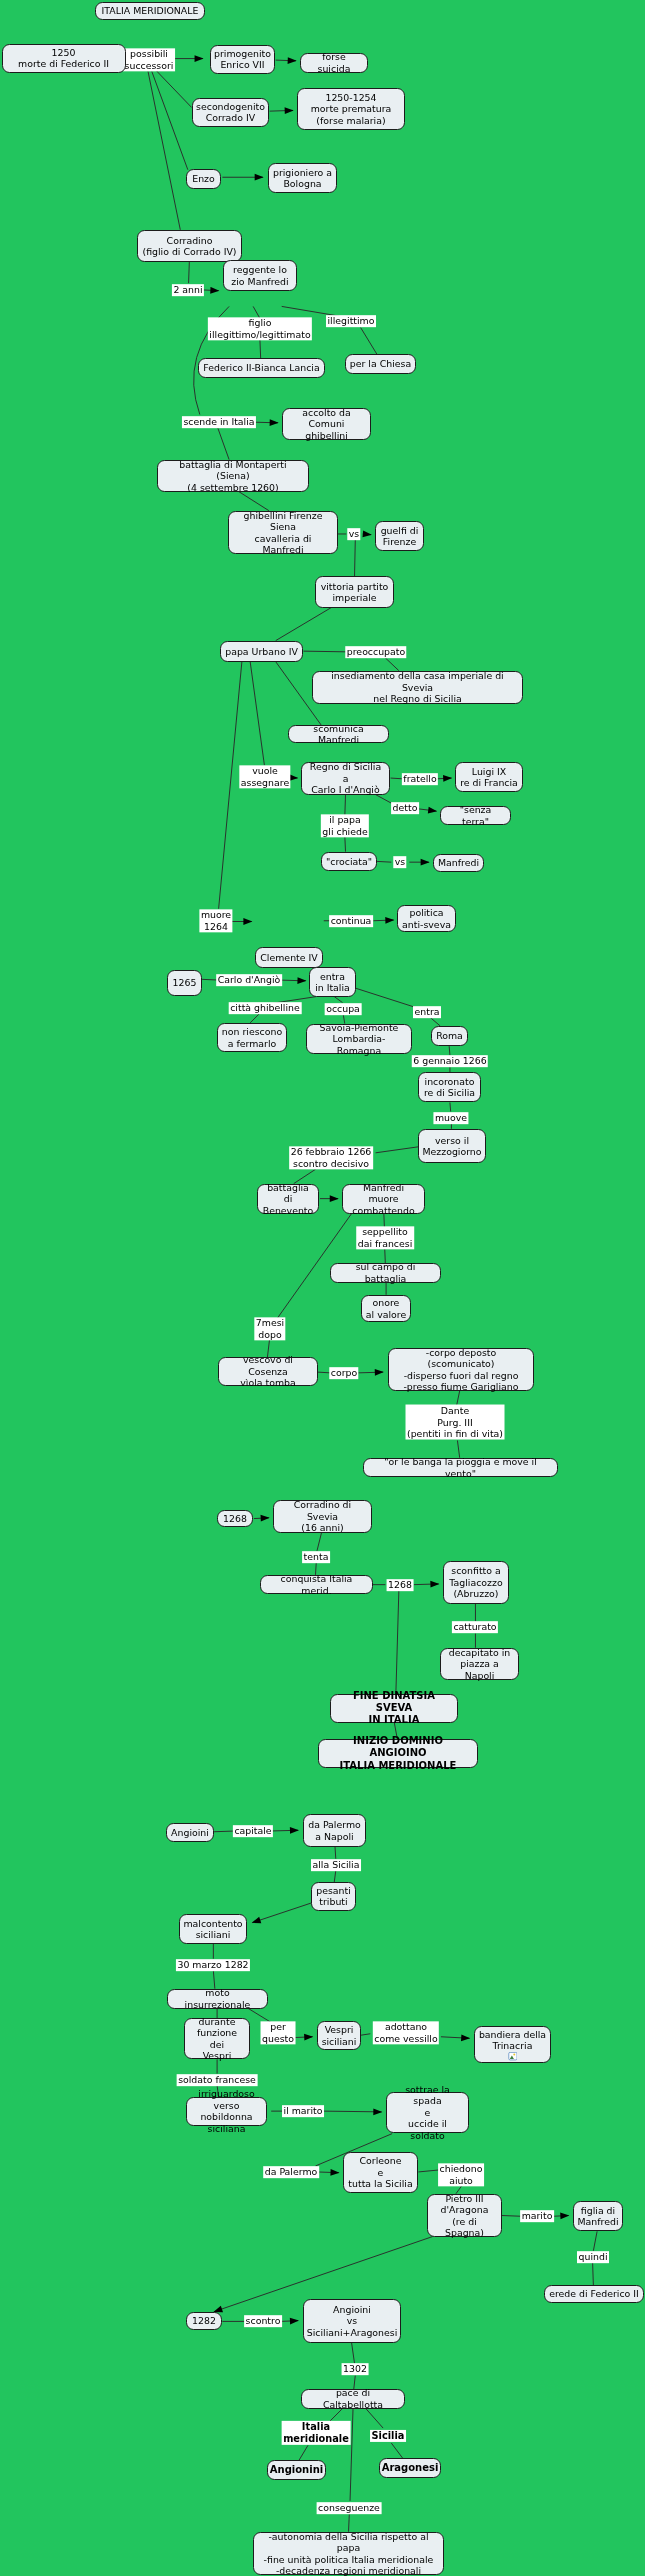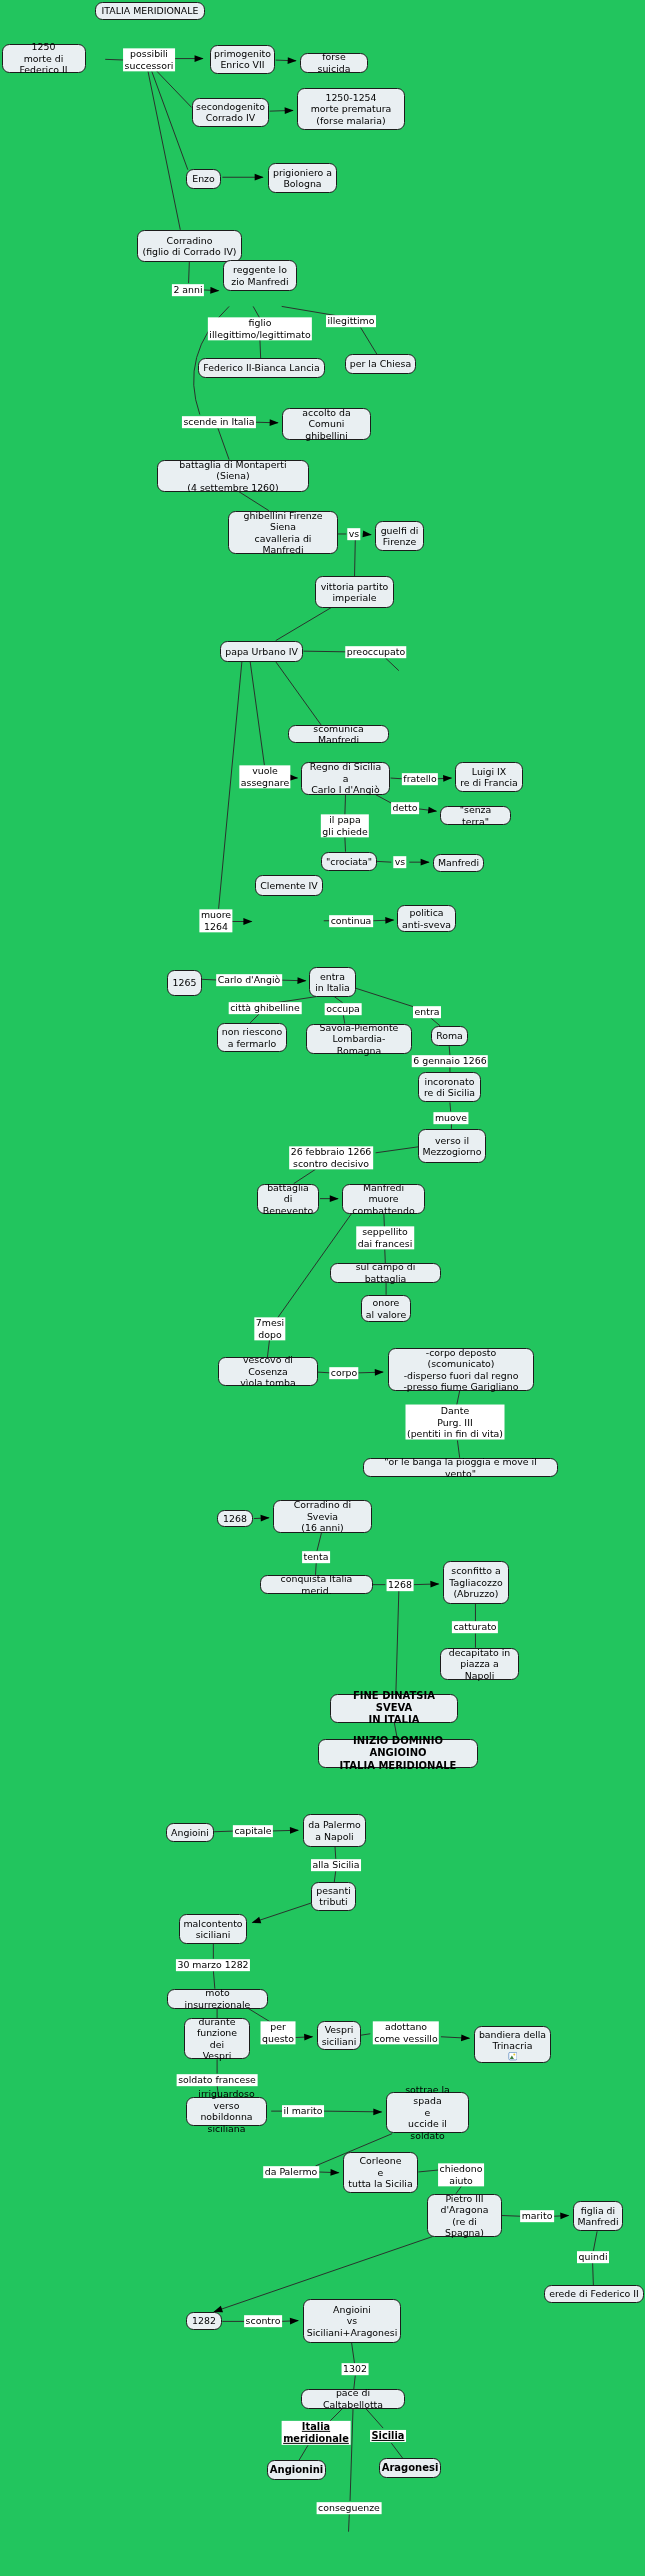--- a/index.html
+++ b/index.html
@@ -8,21 +8,21 @@
   #edges{position:absolute;left:0;top:0;width:646px;height:2576px;}
   .node{position:absolute;box-sizing:border-box;display:flex;flex-direction:column;
         align-items:center;justify-content:center;text-align:center;
         background:#e9eff2;border:1.1px solid #1c1c1c;border-radius:7.5px;
         font-size:9.4px;line-height:1.22;color:#000;white-space:pre-line;
         padding:1.5px 3.8px;z-index:2;}
   .node.bold{font-weight:bold;font-size:10px;}
   .lbl{position:absolute;transform:translate(-50%,-50%);text-align:center;
        font-size:9.4px;line-height:1.24;color:#000;white-space:pre-line;
        background:#ffffff;padding:0 1.5px;z-index:1;}
-  .lbl.bold{font-weight:bold;font-size:9.8px;text-decoration:underline;}
+  .lbl.bold{font-weight:bold;font-size:9.8px;}
   .imgicon{margin-top:0.8px;display:block;}
 </style>
 </head>
 <body>
 
 <div id="canvas">
 
   <svg id="edges" width="646" height="2576" viewBox="0 0 860 3430" stroke="#2a2a2a" stroke-width="1.25" fill="none">
     <defs>
       <marker id="arw" markerUnits="userSpaceOnUse" markerWidth="14" markerHeight="11" refX="12" refY="5" orient="auto">
@@ -132,21 +132,21 @@
     <line x1="473" y1="3163" x2="471" y2="3181"></line>
     <line x1="456" y1="3207" x2="437" y2="3226"></line>
     <line x1="410" y1="3256" x2="398" y2="3276"></line>
     <line x1="487" y1="3207" x2="510" y2="3233"></line>
     <line x1="521" y1="3253" x2="536" y2="3273"></line>
     <line x1="470" y1="3207" x2="466" y2="3330"></line>
     <line x1="465" y1="3348" x2="464" y2="3371"></line>
   </svg>
 
   <div class="node" style="left:95px;top:2.3px;width:110px;height:17.3px">ITALIA MERIDIONALE</div>
-  <div class="node" style="left:1.5px;top:44px;width:84px;height:28.5px">1250
+  <div class="node" style="left:1.5px;top:44px;width:124px;height:28.5px">1250
 morte di Federico II</div>
   <div class="node" style="left:210px;top:45px;width:65px;height:28.5px">primogenito
 Enrico VII</div>
   <div class="node" style="left:300px;top:53px;width:68px;height:19.5px">forse suicida</div>
   <div class="node" style="left:192px;top:98px;width:77px;height:28.5px">secondogenito
 Corrado IV</div>
   <div class="node" style="left:297px;top:88px;width:108px;height:42px">1250-1254
 morte prematura
 (forse malaria)</div>
   <div class="node" style="left:186px;top:169px;width:35px;height:19.5px">Enzo</div>
@@ -163,29 +163,31 @@
   <div class="node" style="left:157px;top:460px;width:152px;height:32px">battaglia di Montaperti (Siena)
 (4 settembre 1260)</div>
   <div class="node" style="left:228px;top:511px;width:110px;height:43px">ghibellini Firenze
 Siena
 cavalleria di Manfredi</div>
   <div class="node" style="left:375px;top:521px;width:49px;height:30px">guelfi di
 Firenze</div>
   <div class="node" style="left:315px;top:576px;width:79px;height:32px">vittoria partito
 imperiale</div>
   <div class="node" style="left:220px;top:641px;width:83px;height:21px">papa Urbano IV</div>
+  <div class="node" style="left:312px;top:671px;width:211px;height:33px">insediamento della casa imperiale di Svevia
+nel Regno di Sicilia</div>
   <div class="node" style="left:288px;top:725px;width:101px;height:18px">scomunica Manfredi</div>
   <div class="node" style="left:301px;top:762px;width:89px;height:33px">Regno di Sicilia a
 Carlo I d'Angiò</div>
   <div class="node" style="left:455px;top:762px;width:68px;height:30px">Luigi IX
 re di Francia</div>
   <div class="node" style="left:440px;top:806px;width:71px;height:19px">"senza terra"</div>
   <div class="node" style="left:321px;top:852px;width:56px;height:19px">"crociata"</div>
   <div class="node" style="left:433px;top:854px;width:51px;height:18px">Manfredi</div>
-  <div class="node" style="left:255px;top:875px;width:68px;height:21px">Clemente IV</div>
+  <div class="node" style="left:255px;top:947px;width:68px;height:21px">Clemente IV</div>
   <div class="node" style="left:397px;top:905px;width:59px;height:27px">politica
 anti-sveva</div>
   <div class="node" style="left:167px;top:970px;width:35px;height:26px">1265</div>
   <div class="node" style="left:309px;top:967px;width:47px;height:30px">entra
 in Italia</div>
   <div class="node" style="left:217px;top:1023px;width:70px;height:29px">non riescono
 a fermarlo</div>
   <div class="node" style="left:306px;top:1024px;width:106px;height:30px">Savoia-Piemonte
 Lombardia-Romagna</div>
   <div class="node" style="left:431px;top:1026px;width:37px;height:20px">Roma</div>
@@ -255,20 +257,23 @@
   <div class="node" style="left:573px;top:2201px;width:50px;height:30px">figlia di
 Manfredi</div>
   <div class="node" style="left:544px;top:2285px;width:100px;height:18px">erede di Federico II</div>
   <div class="node" style="left:186px;top:2312px;width:36px;height:18px">1282</div>
   <div class="node" style="left:303px;top:2299px;width:98px;height:44px">Angioini
 vs
 Siciliani+Aragonesi</div>
   <div class="node" style="left:301px;top:2389px;width:104px;height:19.5px">pace di Caltabellotta</div>
   <div class="node bold" style="left:267px;top:2460px;width:59px;height:20px">Angionini</div>
   <div class="node bold" style="left:379px;top:2458px;width:62px;height:20px">Aragonesi</div>
+  <div class="node" style="left:253px;top:2532px;width:191px;height:43px">-autonomia della Sicilia rispetto al papa
+-fine unità politica Italia meridionale
+-decadenza regioni meridionali</div>
 
   <div class="lbl" style="left:149px;top:60px">possibili
 successori</div>
   <div class="lbl" style="left:188px;top:290px">2 anni</div>
   <div class="lbl" style="left:260px;top:329px">figlio
 illegittimo/legittimato</div>
   <div class="lbl" style="left:351px;top:321px">illegittimo</div>
   <div class="lbl" style="left:219px;top:422px">scende in Italia</div>
   <div class="lbl" style="left:354px;top:534px">vs</div>
   <div class="lbl" style="left:376px;top:652px">preoccupato</div>

